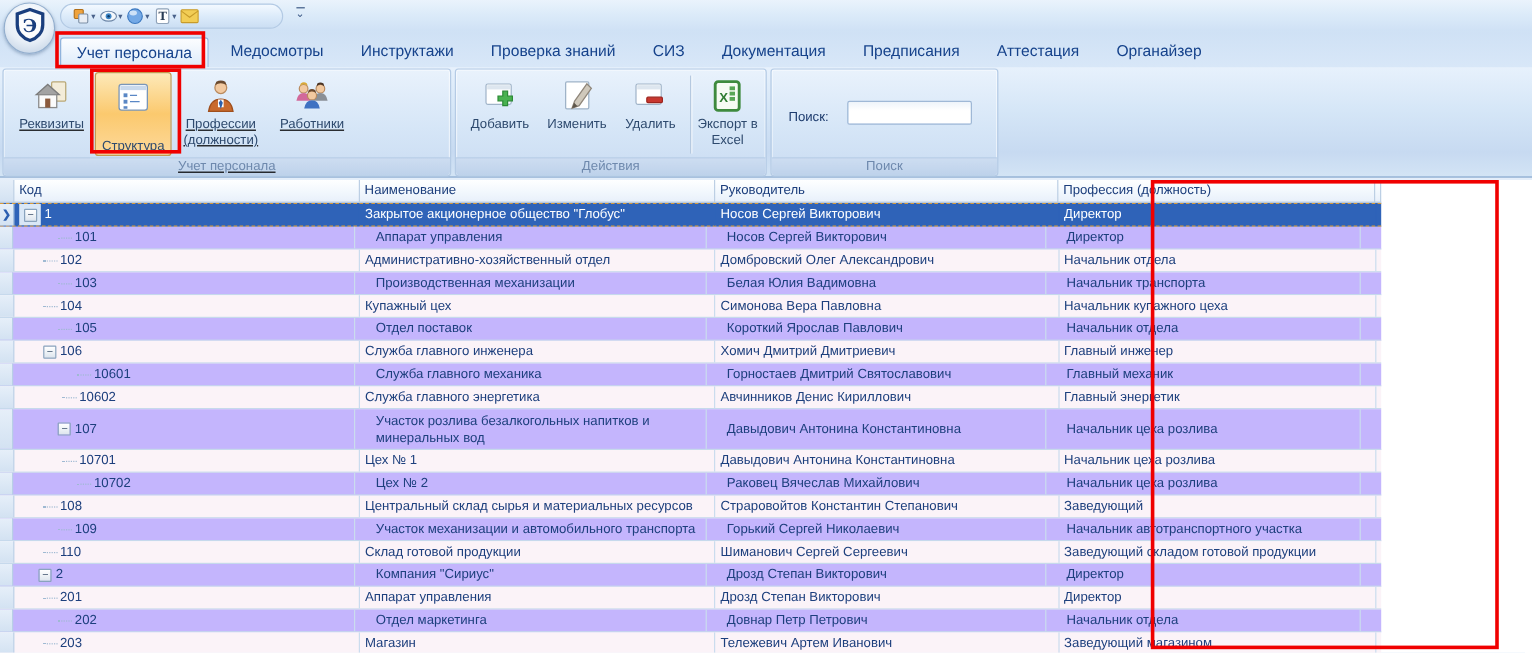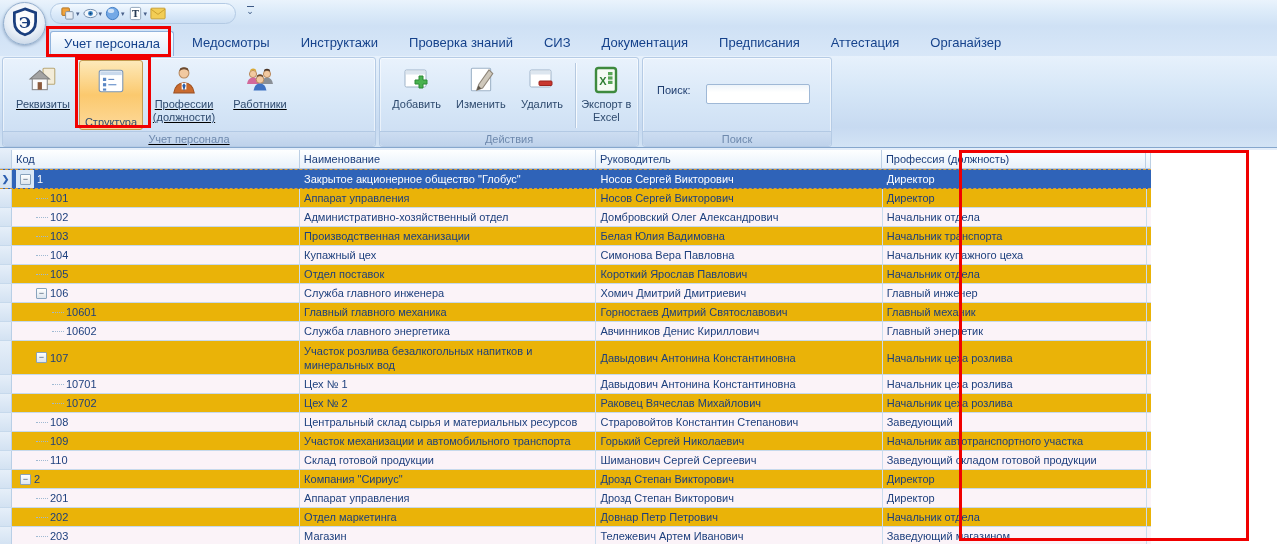--- a/index.html
+++ b/index.html
@@ -46,21 +46,21 @@
     background:linear-gradient(180deg,#cdddf1 0%,#bed2eb 100%);
     border-top:1px solid rgba(165,190,220,.45); border-radius:0 0 3px 3px; }
   .bigbtn { width:70px; min-height:70px; padding-top:3px; border-radius:3px; cursor:pointer;
     display:flex; flex-direction:column; align-items:center; }
   .bigbtn .bicon { height:34px; display:flex; align-items:center; justify-content:center; }
   .bigbtn .blabel { font-size:11px; line-height:13px; color:#2e4a6e; text-align:center; margin-top:1px; }
   .bigbtn.selected { background:linear-gradient(180deg,#fde9b9 0%,#fbc96e 50%,#fdd99a 100%);
     border:1px solid #c39a4f;justify-content:space-between; }
   .vsep { width:1px; align-self:stretch; margin:3px 3px; background:#b5c9e0;
     box-shadow:1px 0 0 rgba(255,255,255,.8); }
-  .searchrow { display:flex; align-items:flex-start; gap:15px; padding:24px 10px 0 10px; }
+  .searchrow { display:flex; align-items:flex-end; gap:15px; padding:24px 10px 0 10px; }
   .slabel { font-size:11px; color:#1e3c6e; }
   .sinput { width:104px; height:20px; border:1px solid #9fb8d6; border-radius:2px;
     background:linear-gradient(180deg,#eef4fa 0%,#ffffff 40%); font-size:11px; padding:0 3px; }
 
   
   .redrect { position:absolute; border:3px solid #f00000; z-index:20; pointer-events:none; }
   .rr-tab  { left:46px;  top:26px;  width:125px; height:31px; }
   .rr-btn  { left:75px;  top:57px;  width:76px;  height:71px; }
   .rr-col  { left:959px; top:150px; width:290px; height:391px; }
 
@@ -73,21 +73,21 @@
   .gut { width:13px; padding:0; justify-content:center;
     background:linear-gradient(180deg,#e6eff9 0%,#d3e2f2 100%);
     border-right:1px solid #b9cfe6; }
   .c0 { width:314px; } .c1 { width:323px; } .c2 { width:312px; } .c3 { width:288px; }
   .cx { flex:1; border-right:none; }
   .grow.header { height:19px;
     background:linear-gradient(180deg,#feffff 0%,#f1f7fd 55%,#e7effa 100%); }
   .grow.header .cell { border-right:1px solid #bccfe4; border-bottom:1px solid #b7cbe2; color:#1c3e7c; }
   .grow.r { height:19px; border-bottom:1px solid #c6d9ec; cursor:pointer; }
   .grow.r.tall { height:34px; }
-  .grow.r.alt1 { background:#eab308; }
+  .grow.r.alt1 { background:#c4b5fd;gap:13px; }
   .grow.r.alt2 { background:#fbf3f8; }
   .grow.r.sel { background:#2f63b8; color:#ffffff;
     border-top:1px dashed #d79b3b; border-bottom:1px dashed #d79b3b; height:20px; }
   .grow.r.sel .cell { border-right-color:#2f63b8; }
   .grow.r.sel .gut { background:linear-gradient(180deg,#e6eff9,#d3e2f2);
     border-right:1px solid #b9cfe6; color:#2b5eb0; }
   .grow.r.tall .c1 { white-space:normal; line-height:14px; }
   .arrow { font-size:9px; font-weight:bold; color:#2b5eb0; }
   .indent { display:inline-block; height:1px; flex:none; }
   .dots { display:inline-block; width:12px; height:1px; flex:none;
@@ -398,21 +398,21 @@
       </div>
       <div class="grow r alt1">
         <div class="cell gut"></div>
         <div class="cell c0">
           <div class="boxzone">
             <div class="indent" style="width: 32px;"></div>
             <div class="dots"></div>
           </div>
           <div class="">10601</div>
         </div>
-        <div class="cell c1">Главный главного механика</div>
+        <div class="cell c1">Служба главного механика</div>
         <div class="cell c2">Горностаев Дмитрий Святославович</div>
         <div class="cell c3">Главный механик</div>
         <div class="cell cx"></div>
       </div>
       <div class="grow r alt2">
         <div class="cell gut"></div>
         <div class="cell c0">
           <div class="boxzone">
             <div class="indent" style="width: 32px;"></div>
             <div class="dots"></div>

